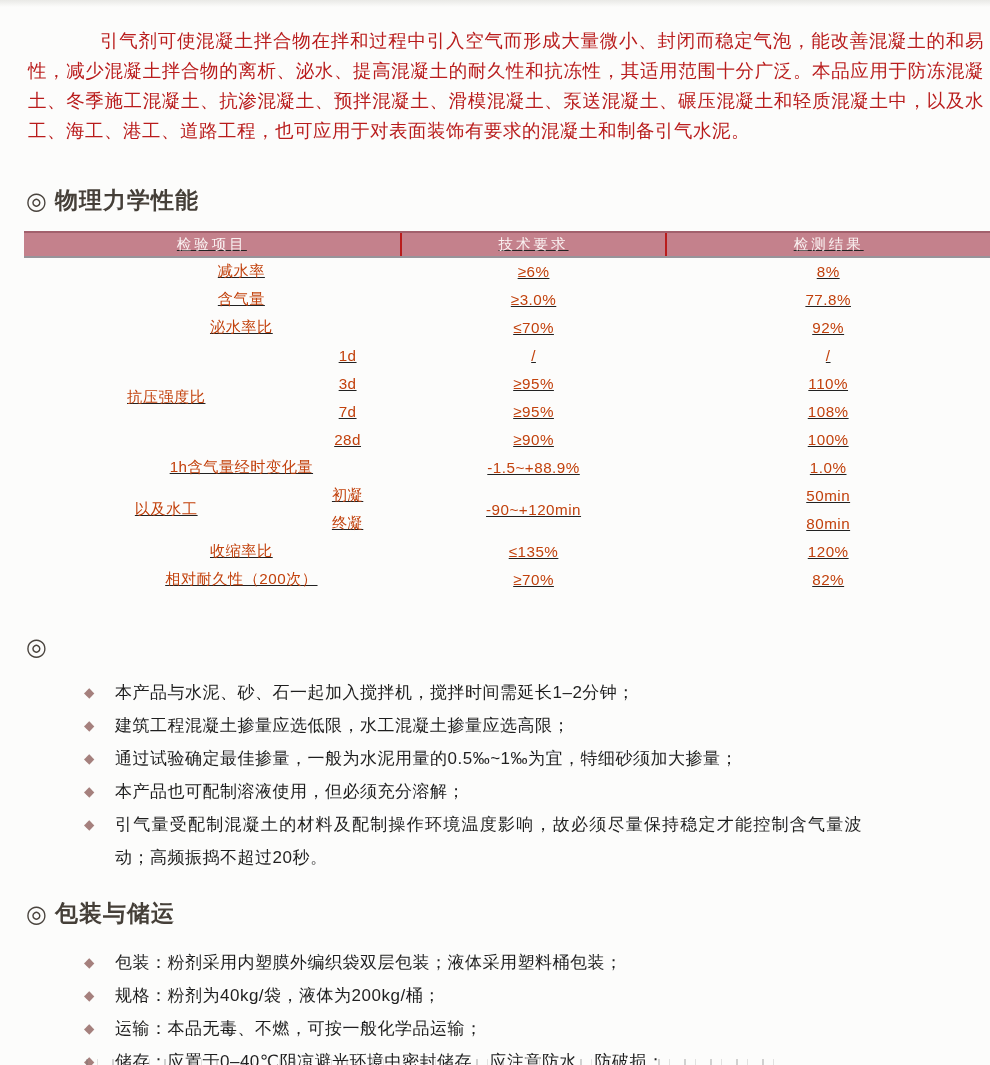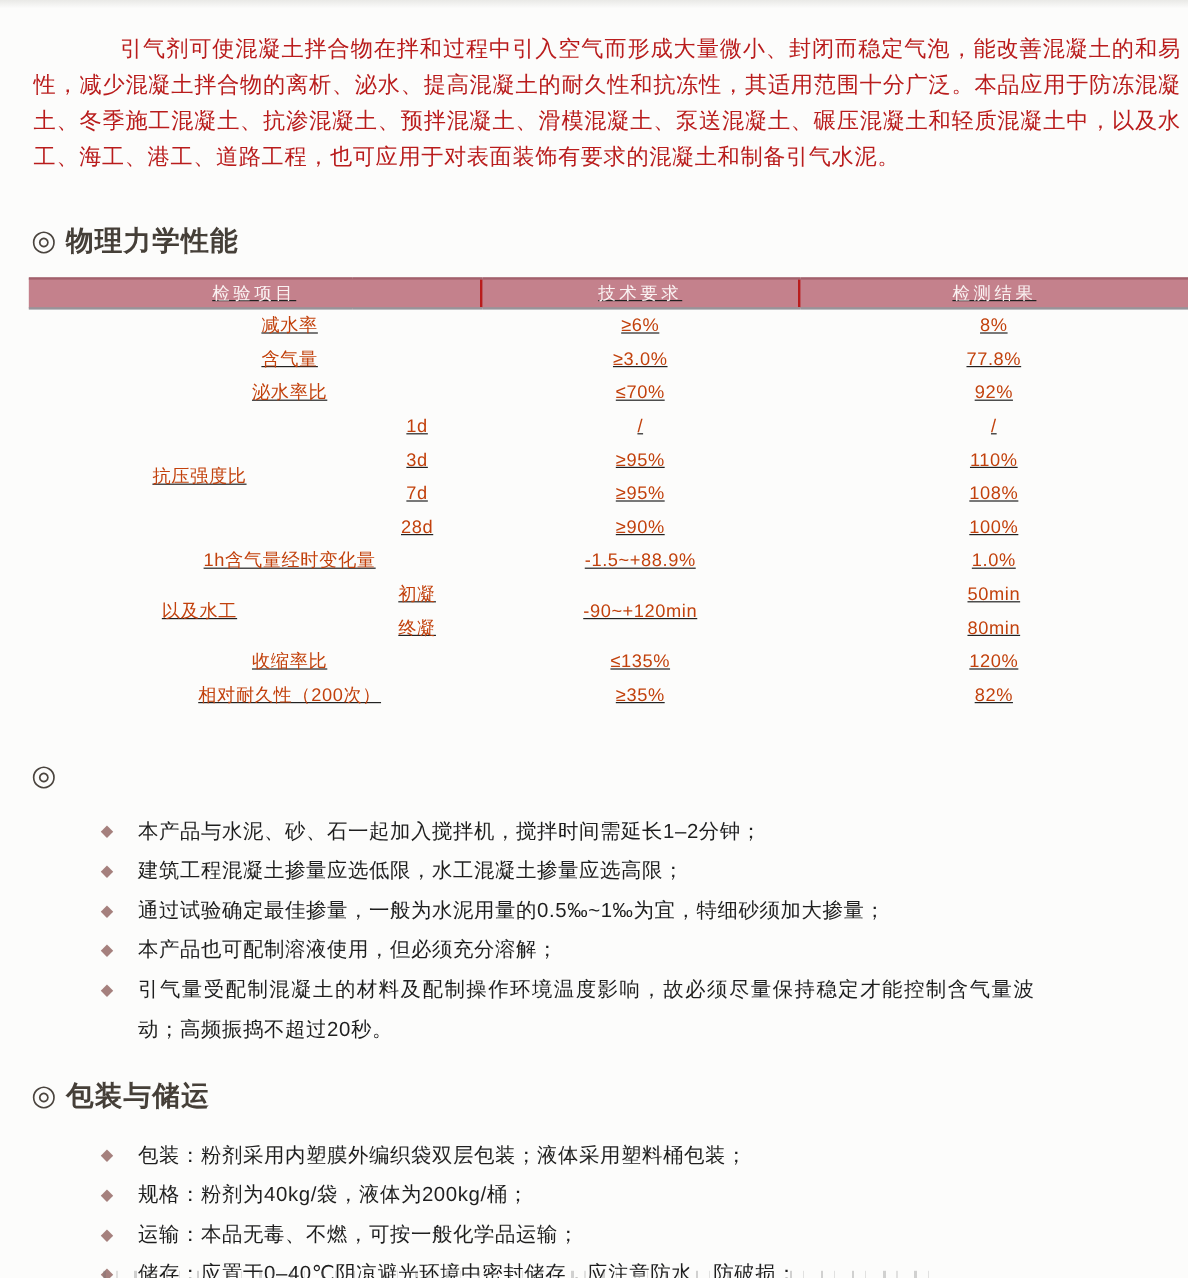--- a/index.html
+++ b/index.html
@@ -195,21 +195,21 @@
         <td class="age">终凝</td>
         <td>80min</td>
       </tr>
       <tr>
         <td colspan="2" class="item-span">收缩率比</td>
         <td>≤135%</td>
         <td>120%</td>
       </tr>
       <tr>
         <td colspan="2" class="item-span">相对耐久性（200次）</td>
-        <td>≥35%</td>
+        <td>≥70%</td>
         <td>82%</td>
       </tr>
     </tbody>
   </table>
 
   <div class="section-heading h-usage">
     <span class="bullseye">◎</span>
   </div>
   <ul class="bullets usage">
     <li>

